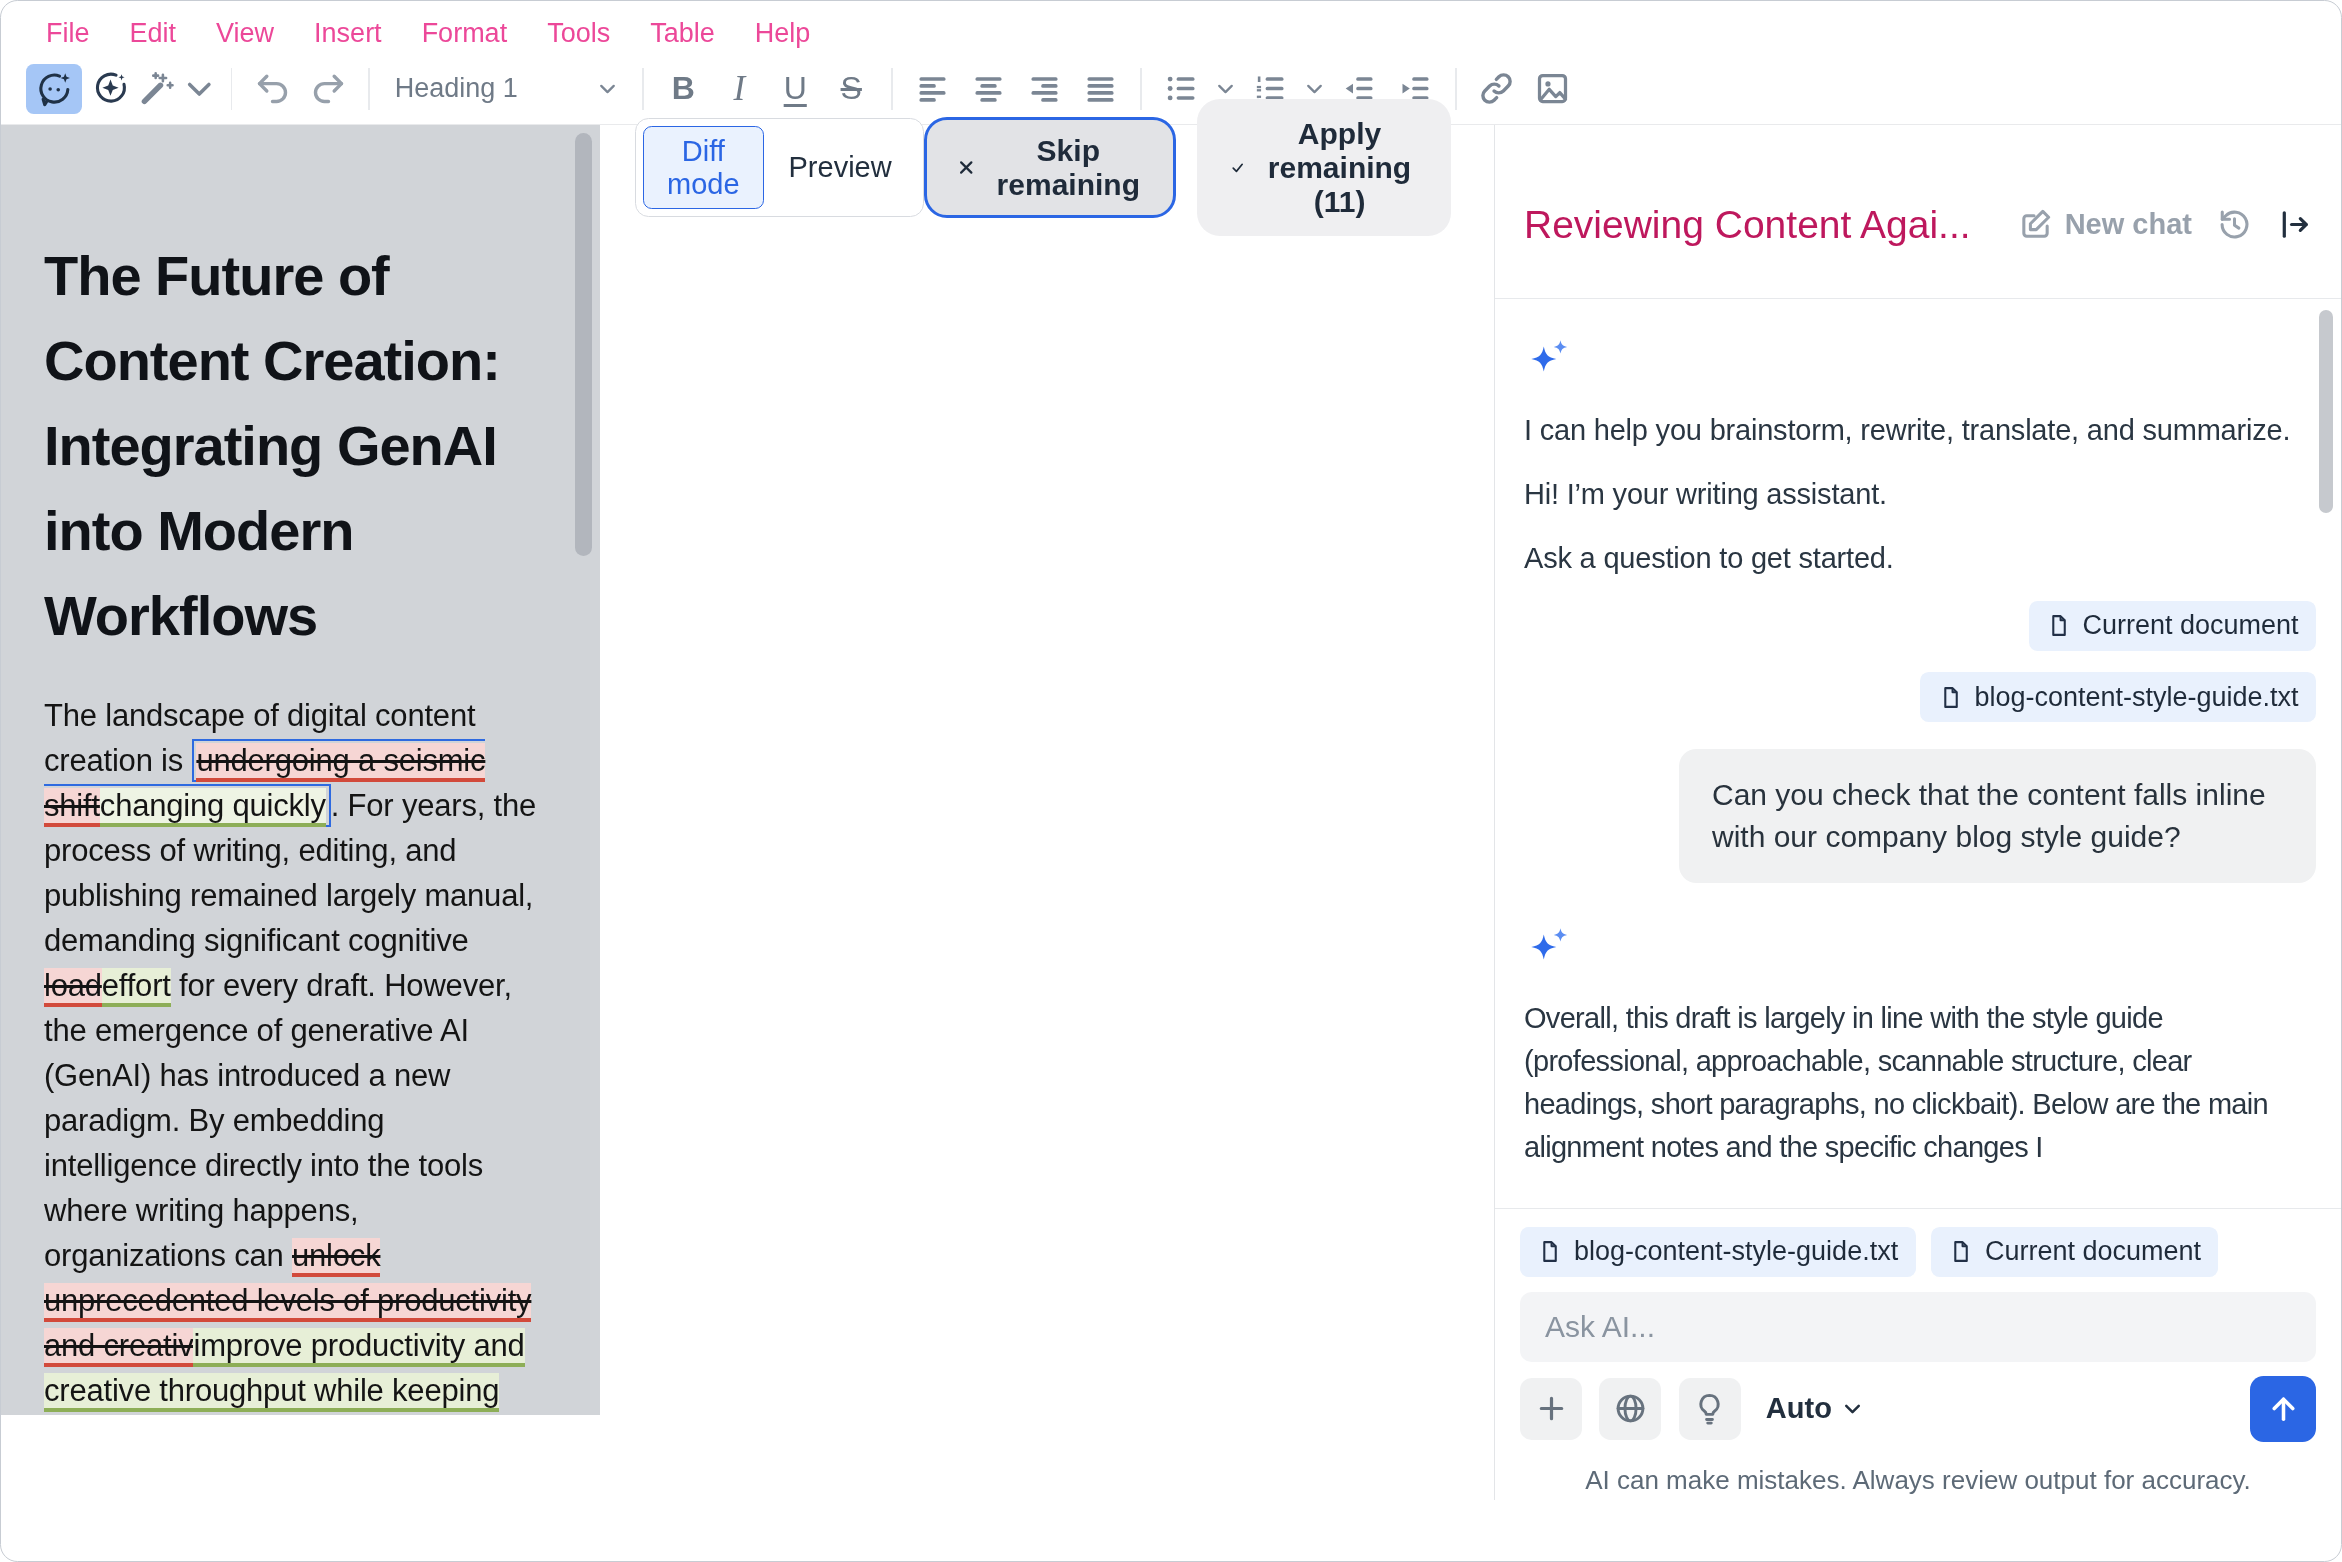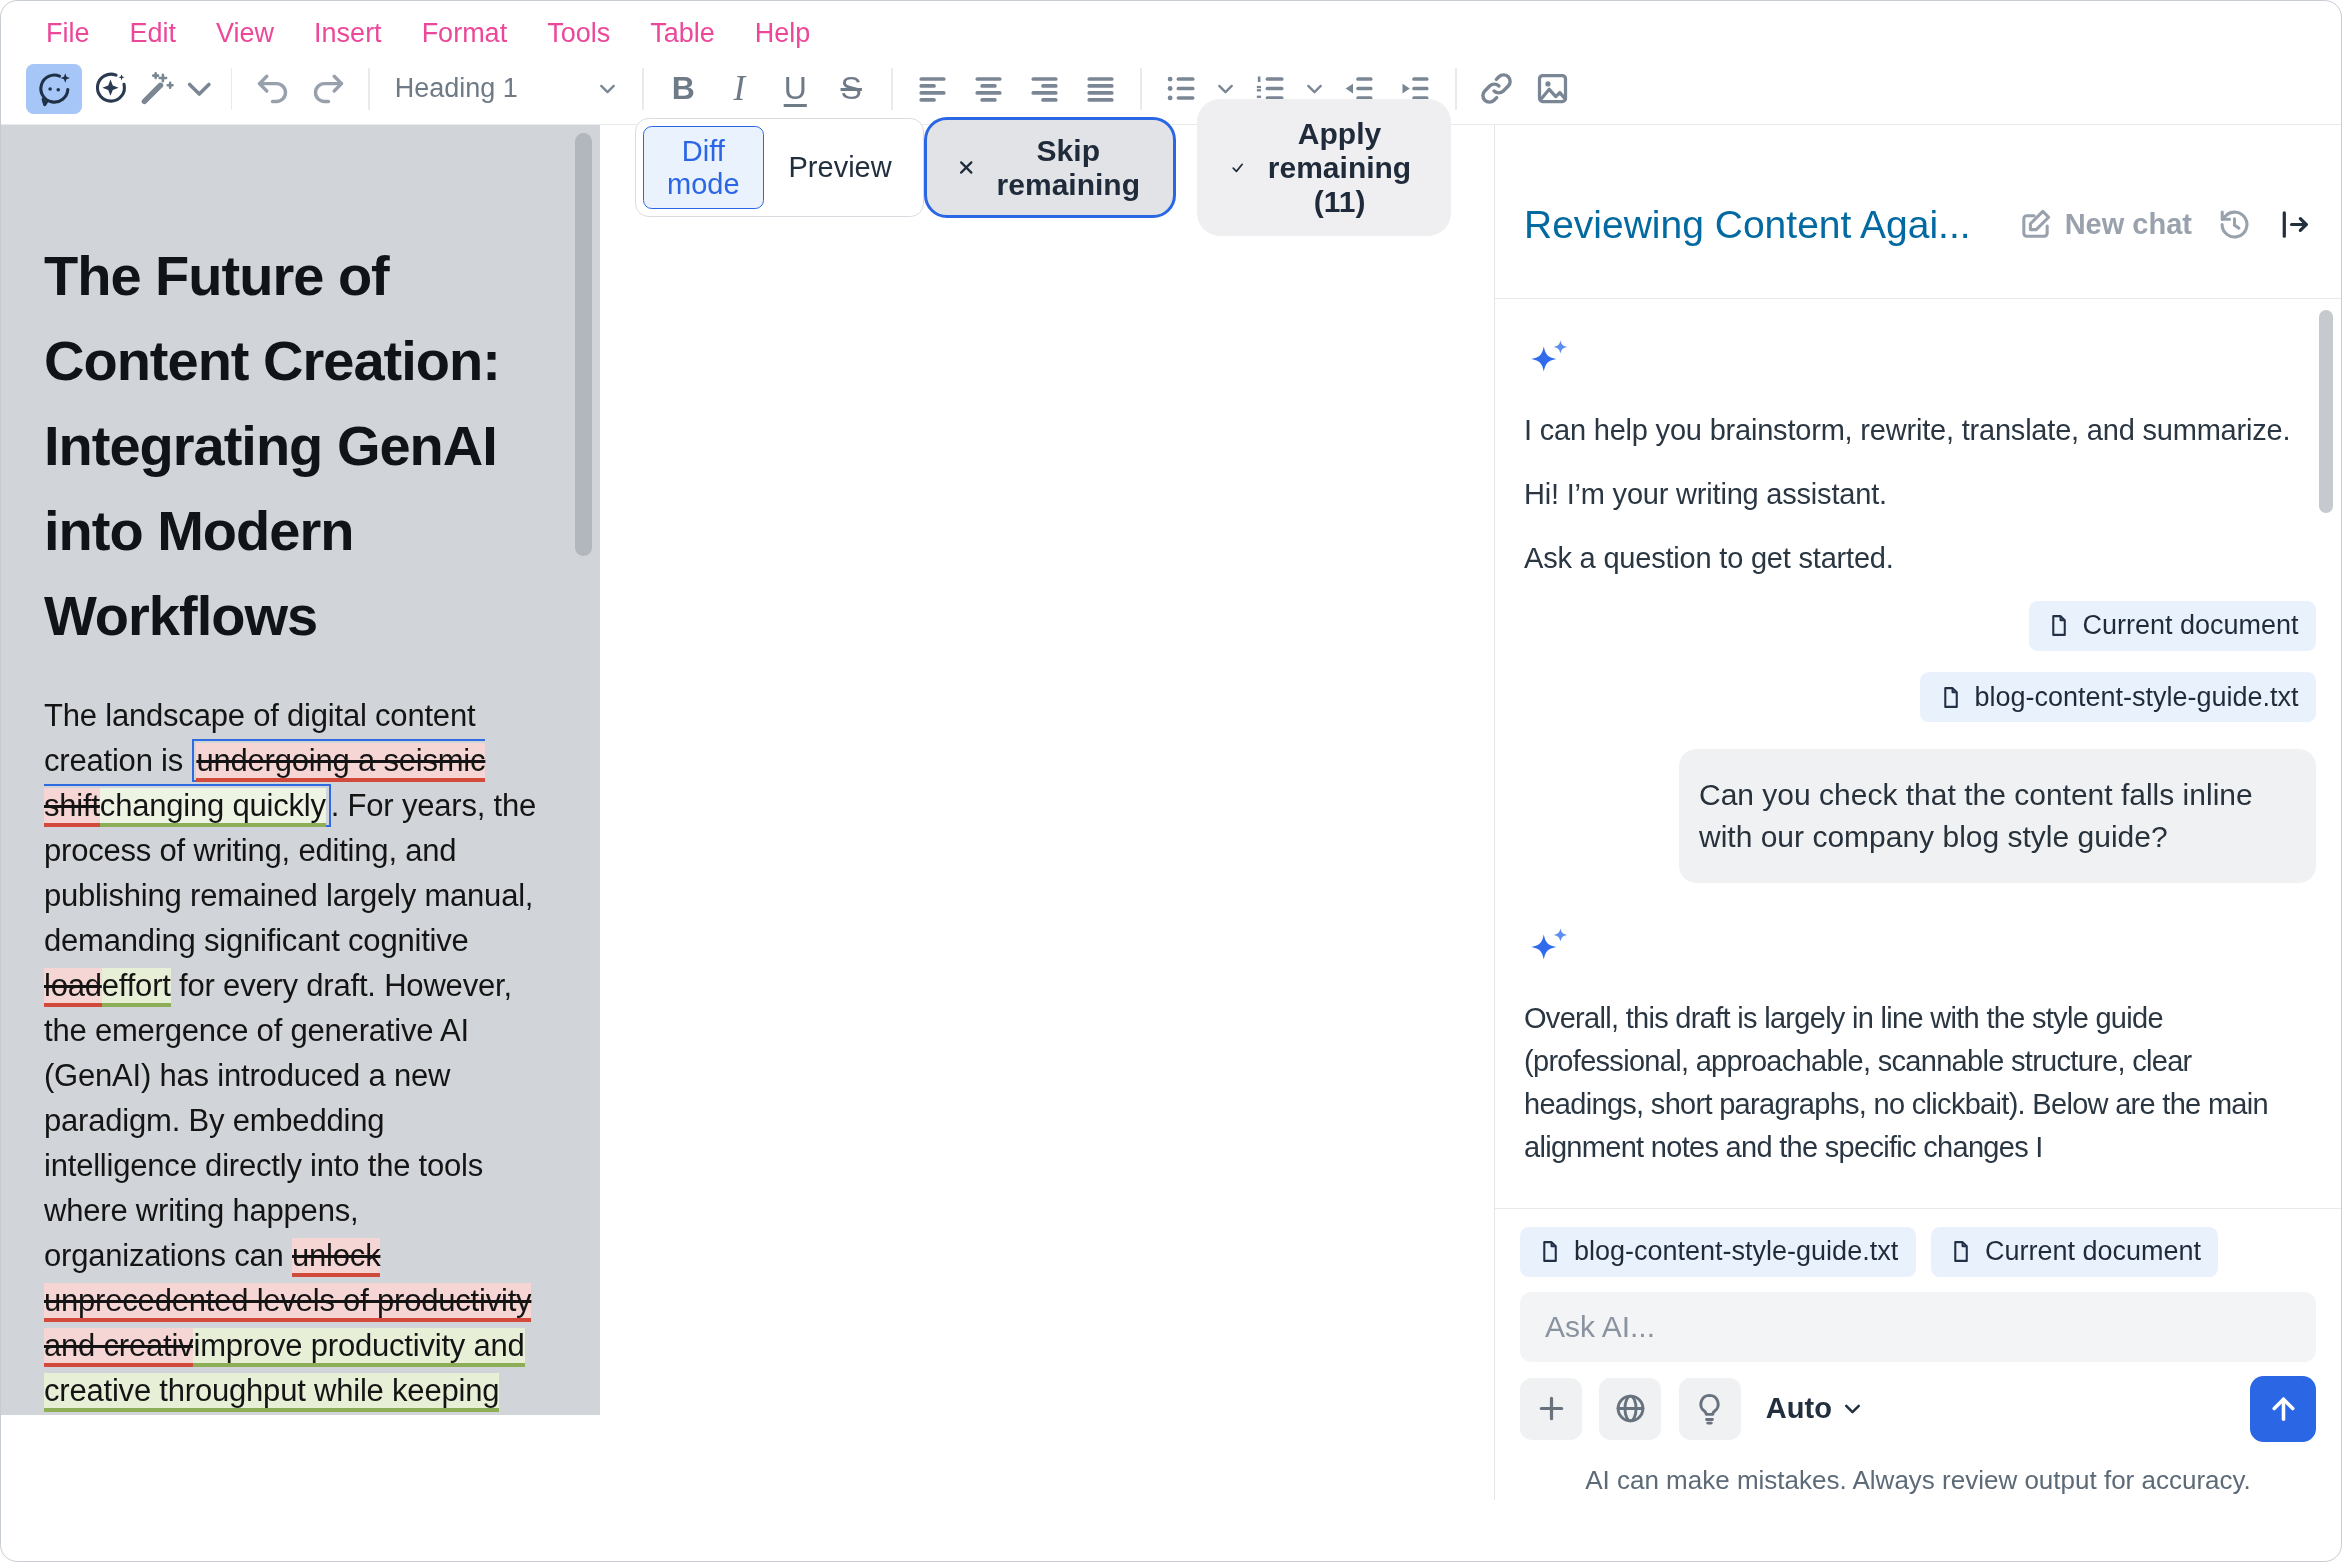--- a/index.html
+++ b/index.html
@@ -59,33 +59,33 @@
   .seg-btn.selected { background:#eaf2fe; border:1.9px solid #2b66e4; color:#2b66e4; padding:7.7px 23px; }
   .bb-right { display:flex; align-items:center; gap:21px; }
   .pillbtn { display:flex; align-items:center; gap:15.4px; border:none; border-radius:23px; font-size:30px; font-weight:700; color:#1f2b3a; padding:17.4px 33px; font-family:"Liberation Sans",sans-serif; }
   .pillbtn svg { width:29px; height:29px; }
   .pillbtn.skip { background:#e2e3e6; border:3.9px solid #2b66e4; padding:13.5px 29px; }
   .pillbtn.apply { background:#efeff1; }
 
   
   .chat-col { flex:1; display:flex; flex-direction:column; background:#fff; }
   .chat-header { height:174px; border-bottom:1.9px solid #e7e9ec; display:flex; align-items:center; padding:27px 29px 0 29px; }
-  .chat-title { font-size:39px; color:#0369a1; font-weight:500; flex:1; white-space:nowrap; overflow:hidden; }
+  .chat-title { font-size:39px; color:#be185d; font-weight:500; flex:1; white-space:nowrap; overflow:hidden; }
   .hdr-btn { display:flex; align-items:center; gap:11.6px; background:transparent; border:none; color:#98a1ac; font-size:29px; font-weight:700; font-family:"Liberation Sans",sans-serif; margin-left:25px; }
   .hdr-btn svg { width:35px; height:35px; }
   .hdr-btn.dark { color:#222f3e; }
   .chat-scroll { height:910px; position:relative; overflow:hidden; padding:29px 25px 0 29px; }
   .chat-thumb { right:7.7px; top:11.6px; width:14.5px; height:203px; background:#c6c9ce; }
   .sparkle { width:50px; height:50px; margin:5.8px 0 21px; }
   .ai-text { font-size:29px; line-height:43px; color:#2a3642; margin-bottom:21px; letter-spacing:-0.2px; }
   .ai-text.tight { letter-spacing:-0.7px; margin-bottom:0; }
   .chip-row { display:flex; justify-content:flex-end; margin-top:21px; }
   .chip { display:inline-flex; align-items:center; gap:11.6px; background:#e9f1fd; border-radius:8.7px; padding:9.7px 17.4px; font-size:27px; color:#1f2b3a; white-space:nowrap; }
   .chip svg { width:25px; height:25px; color:#223047; }
-  .user-bubble { margin:27px 0 0 auto; width:637px; background:#f0f1f2; border-radius:17.4px; padding:25px 20px; font-size:30px; line-height:42px; color:#28323c; }
+  .user-bubble { margin:27px 0 0 auto; width:637px; background:#f0f1f2; border-radius:17.4px; padding:25px 33px; font-size:30px; line-height:42px; color:#28323c; }
   .resp-gap { margin-top:39px; }
 
   .chat-input-section { height:292px; border-top:1.9px solid #e7e9ec; padding:17.4px 25px 0; }
   .input-chips { display:flex; gap:15.4px; margin-bottom:15.4px; }
   .ask-input { width:100%; height:70px; border:none; background:#f3f4f6; border-radius:11.6px; font-size:30px; padding:0 25px; color:#28323c; font-family:"Liberation Sans",sans-serif; outline:none; }
   .ask-input::placeholder { color:#8a94a0; }
   .input-actions { display:flex; align-items:center; margin-top:13.5px; }
   .sq-btn { width:62px; height:62px; background:#f0f1f2; border:none; border-radius:11.6px; color:#67727e; display:flex; align-items:center; justify-content:center; margin-right:17.4px; }
   .sq-btn svg { width:35px; height:35px; }
   .model-btn { display:flex; align-items:center; gap:7.7px; border:none; background:transparent; font-size:29px; font-weight:700; color:#222f3e; font-family:"Liberation Sans",sans-serif; margin-left:7.7px; }

